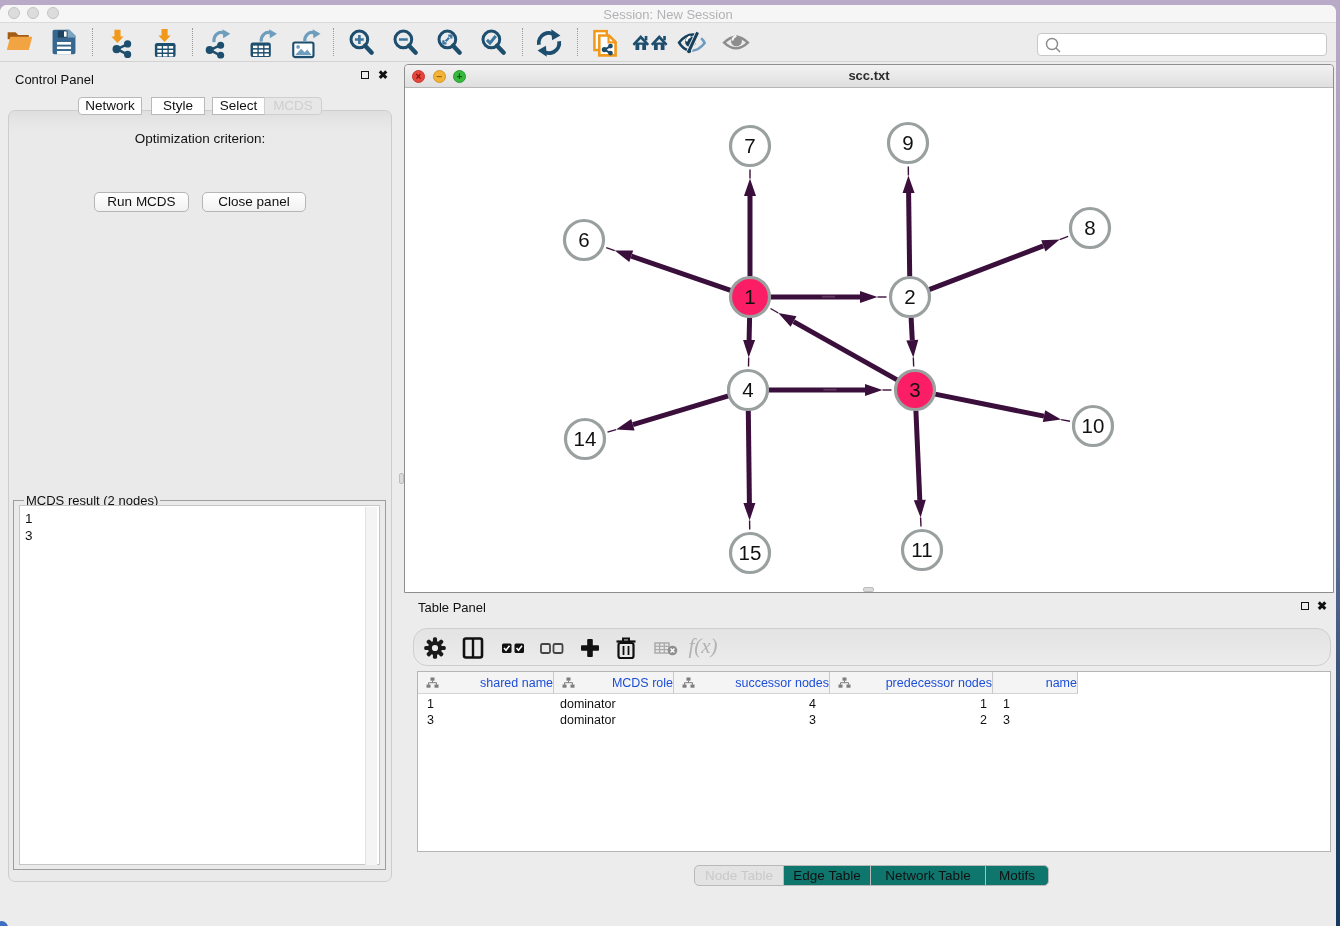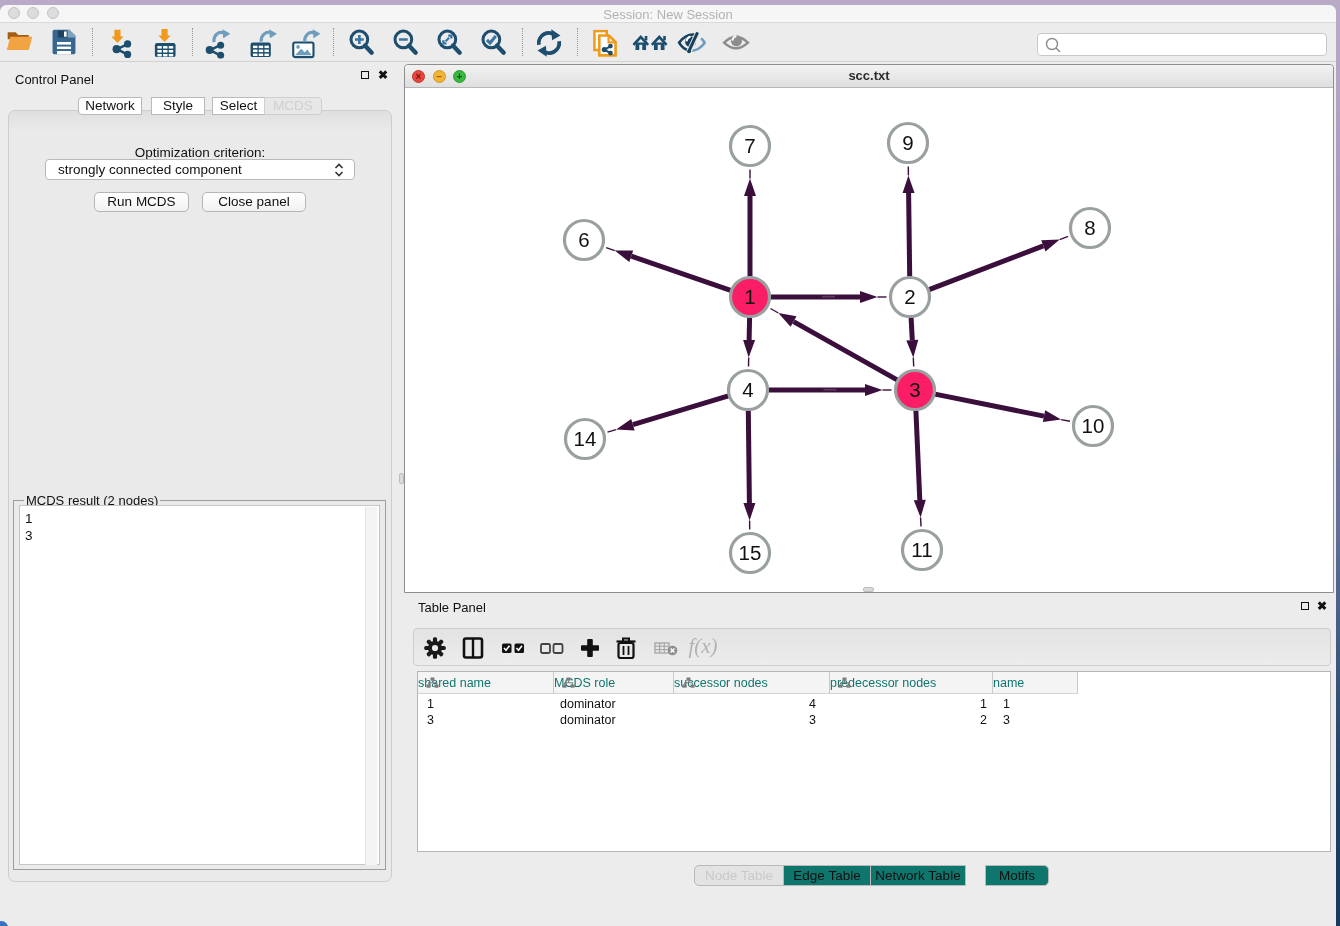--- a/index.html
+++ b/index.html
@@ -12,41 +12,41 @@
 .sep{position:absolute;top:5px;height:28px;width:0;border-left:1px dotted #9a9a9a}
 .ticon{position:absolute;top:3px}
 .ticon svg{transform:scale(0.88);transform-origin:50% 50%}
 #searchbox{position:absolute;left:1037px;top:10px;width:290px;height:23px;background:#fff;border:1px solid #c8c8c8;border-radius:4px}
 
 #cp-title{position:absolute;left:15px;top:67px;font-size:13px;color:#111}
 .boxicon{position:absolute;width:8px;height:8px;border:1.5px solid #111}
 .xicon{position:absolute;font-size:12px;font-weight:bold;color:#111;line-height:12px}
 .tab{position:absolute;top:92px;height:18px;background:#fff;border:1px solid #b9b9b9;font-size:13.5px;color:#111;text-align:center;line-height:16px;z-index:5}
 #pane{position:absolute;left:8px;top:105px;width:384px;height:772px;background:#eaeaea;border:1px solid #cdcdcd;border-radius:7px;background:linear-gradient(180deg,#dfdfdf 0,#eaeaea 20px)}
-#optlabel{position:absolute;left:0;top:140px;width:400px;text-align:center;font-size:13.5px;color:#111}
+#optlabel{position:absolute;left:0;top:126px;width:400px;text-align:center;font-size:13.5px;color:#111}
 #dropdown{position:absolute;left:45px;top:154px;width:310px;height:21px;background:#fff;border:1px solid #b9b9b9;border-radius:4px;font-size:13.5px;color:#111;line-height:19px;padding-left:12px}
 .btn{position:absolute;top:187px;height:20px;background:linear-gradient(180deg,#ffffff,#f1f1f1);border:1px solid #b5b5b5;border-radius:5px;font-size:13.5px;color:#111;text-align:center;line-height:18px}
 #fieldset{position:absolute;left:13px;top:495px;width:373px;height:370px;border:1px solid #9d9d9d}
 #fieldlegend{position:absolute;left:24px;top:488px;font-size:13px;color:#111;background:#eaeaea;padding:0 2px}
 #fieldwhite{position:absolute;left:19px;top:500px;width:361px;height:360px;background:#fff;border:1px solid #c6c6c6}
 #fieldscroll{position:absolute;right:2px;top:1px;width:12px;height:358px;background:#f4f4f4;border-left:1px solid #e2e2e2}
 
 #statusbar{position:absolute;left:0;top:886px;width:100%;height:35px;background:#ececec;border-top:1px solid #c6c6c6}
 #listbtn{position:absolute;left:10px;top:4px;width:28px;height:26px;background:#fcfcfc;border:1px solid #ababab}
 #membtn{position:absolute;right:7px;top:5px;width:77px;height:25px;background:#fbfbfb;border:1px solid #9f9f9f;font-size:13px;color:#111;line-height:23px;text-align:center}
 
 #netwin{position:absolute;left:404px;top:59px;width:930px;height:529px;background:#fff;border:1px solid #8e8e8e;border-radius:4px 4px 0 0}
 #nettitle{position:absolute;left:0;top:0;width:100%;height:23px;background:linear-gradient(180deg,#f2f2f2,#dfdfdf);border-bottom:1px solid #b7b7b7;border-radius:4px 4px 0 0}
 .traffic{position:absolute;top:5px;width:13px;height:13px;border-radius:50%;text-align:center;line-height:12px;font-size:10px;font-weight:bold}
 #netname{position:absolute;top:3px;left:0;width:100%;text-align:center;font-size:13px;font-weight:bold;color:#2d2d2d}
 
 #tp-title{position:absolute;left:418px;top:595px;font-size:13px;color:#111}
-#tp-toolbar{position:absolute;left:413px;top:623px;width:918px;height:38px;background:linear-gradient(180deg,#e3e3e3,#ececec);border:1px solid #cecece;border-radius:4px}
+#tp-toolbar{position:absolute;left:413px;top:623px;width:918px;height:38px;background:linear-gradient(180deg,#e3e3e3,#ececec);border:1px solid #cecece;border-radius:14px}
 #tablewhite{position:absolute;left:417px;top:666px;width:914px;height:181px;background:#fff;border:1px solid #b5b5b5}
-.th{position:absolute;top:0;height:22px;background:#f4f4f4;border-right:1px solid #c9c9c9;border-bottom:1px solid #d4d4d4;font-size:12.5px;color:#0f766e;text-align:left;line-height:22px}
+.th{position:absolute;top:0;height:22px;background:#f4f4f4;border-right:1px solid #c9c9c9;border-bottom:1px solid #d4d4d4;font-size:12.5px;color:#1d4ed8;text-align:right;line-height:22px}
 .td{position:absolute;font-size:12.5px;color:#111;height:16px;line-height:16px}
 .btab{position:absolute;top:860px;height:21px;background:#0f766e;border:1px solid #b9b9b9;font-size:13.5px;color:#111;text-align:center;line-height:20px}
 </style></head>
 <body>
 <div id="app">
   <div id="titlebar">
     <div class="tcirc" style="left:8px"></div>
     <div class="tcirc" style="left:27px"></div>
     <div class="tcirc" style="left:47px"></div>
     <div id="wintitle">Session: New Session</div>
@@ -211,26 +211,20 @@
   </div>
   <div id="cp-title">Control Panel</div>
   <div class="boxicon" style="left:361px;top:66px"></div>
   <div class="xicon" style="left:378px;top:64px">✖</div>
   <div class="tab" style="left:78px;width:64px;border-radius:4px 0 0 4px">Network</div>
   <div class="tab" style="left:151px;width:54px">Style</div>
   <div class="tab" style="left:212px;width:53px">Select</div>
   <div class="tab" style="left:264px;width:58px;background:#e7e7e7;color:#cfcfcf;border-color:#cfcfcf;border-radius:0 4px 4px 0">MCDS</div>
   <div id="pane"></div>
   <div id="optlabel">Optimization criterion:</div>
-  <div id="dropdown">strongly connected component
-    <svg width="12" height="16" style="position:absolute;right:9px;top:2px" viewBox="0 0 12 16">
-        <path d="M2.5 6 L6 2.5 L9.5 6" fill="none" stroke="#333" stroke-width="1.6"></path>
-        <path d="M2.5 10 L6 13.5 L9.5 10" fill="none" stroke="#333" stroke-width="1.6"></path>
-      </svg>
-  </div>
   <div class="btn" style="left:94px;width:95px">Run MCDS</div>
   <div class="btn" style="left:202px;width:104px">Close panel</div>
   <div id="fieldset"></div>
   <div id="fieldlegend">MCDS result (2 nodes)</div>
   <div id="fieldwhite">
       <div id="fieldscroll"></div>
     <div style="position:absolute;left:5px;top:4px;font-size:13.5px;color:#111;line-height:17px">1<br>3</div>
   </div>
   <div id="netwin">
     <div id="nettitle">
@@ -406,18 +400,18 @@
 <div class="td" style="left:412px;top:24px;width:157px;text-align:right">1</div>
 <div class="td" style="left:585px;top:24px;width:60px">1</div>
 <div class="td" style="left:9px;top:40px;width:120px">3</div>
 <div class="td" style="left:142px;top:40px;width:110px">dominator</div>
 <div class="td" style="left:256px;top:40px;width:142px;text-align:right">3</div>
 <div class="td" style="left:412px;top:40px;width:157px;text-align:right">2</div>
 <div class="td" style="left:585px;top:40px;width:60px">3</div>
   </div>
   <div class="btab" style="left:694px;width:90px;background:#e3e3e3;color:#c9c9c9;border-radius:5px 0 0 5px">Node Table</div>
   <div class="btab" style="left:783px;width:88px">Edge Table</div>
-  <div class="btab" style="left:870px;width:96px">Network Table</div>
+  <div class="btab" style="left:870px;width:116px">Network Table</div>
   <div class="btab" style="left:985px;width:64px;border-radius:0 5px 5px 0">Motifs</div>
 </div>
 <div style="position:absolute;left:399px;top:473px;width:5px;height:11px;background:#dadada;border:1px solid #bdbdbd;border-radius:2px"></div>
 <div style="position:absolute;left:863px;top:587px;width:11px;height:5px;background:#dadada;border:1px solid #bdbdbd;border-radius:2px"></div>
 <div style="position:absolute;left:-5px;top:921px;width:13px;height:13px;border-radius:50%;background:#3a6fc4"></div>
 
 </body></html>

